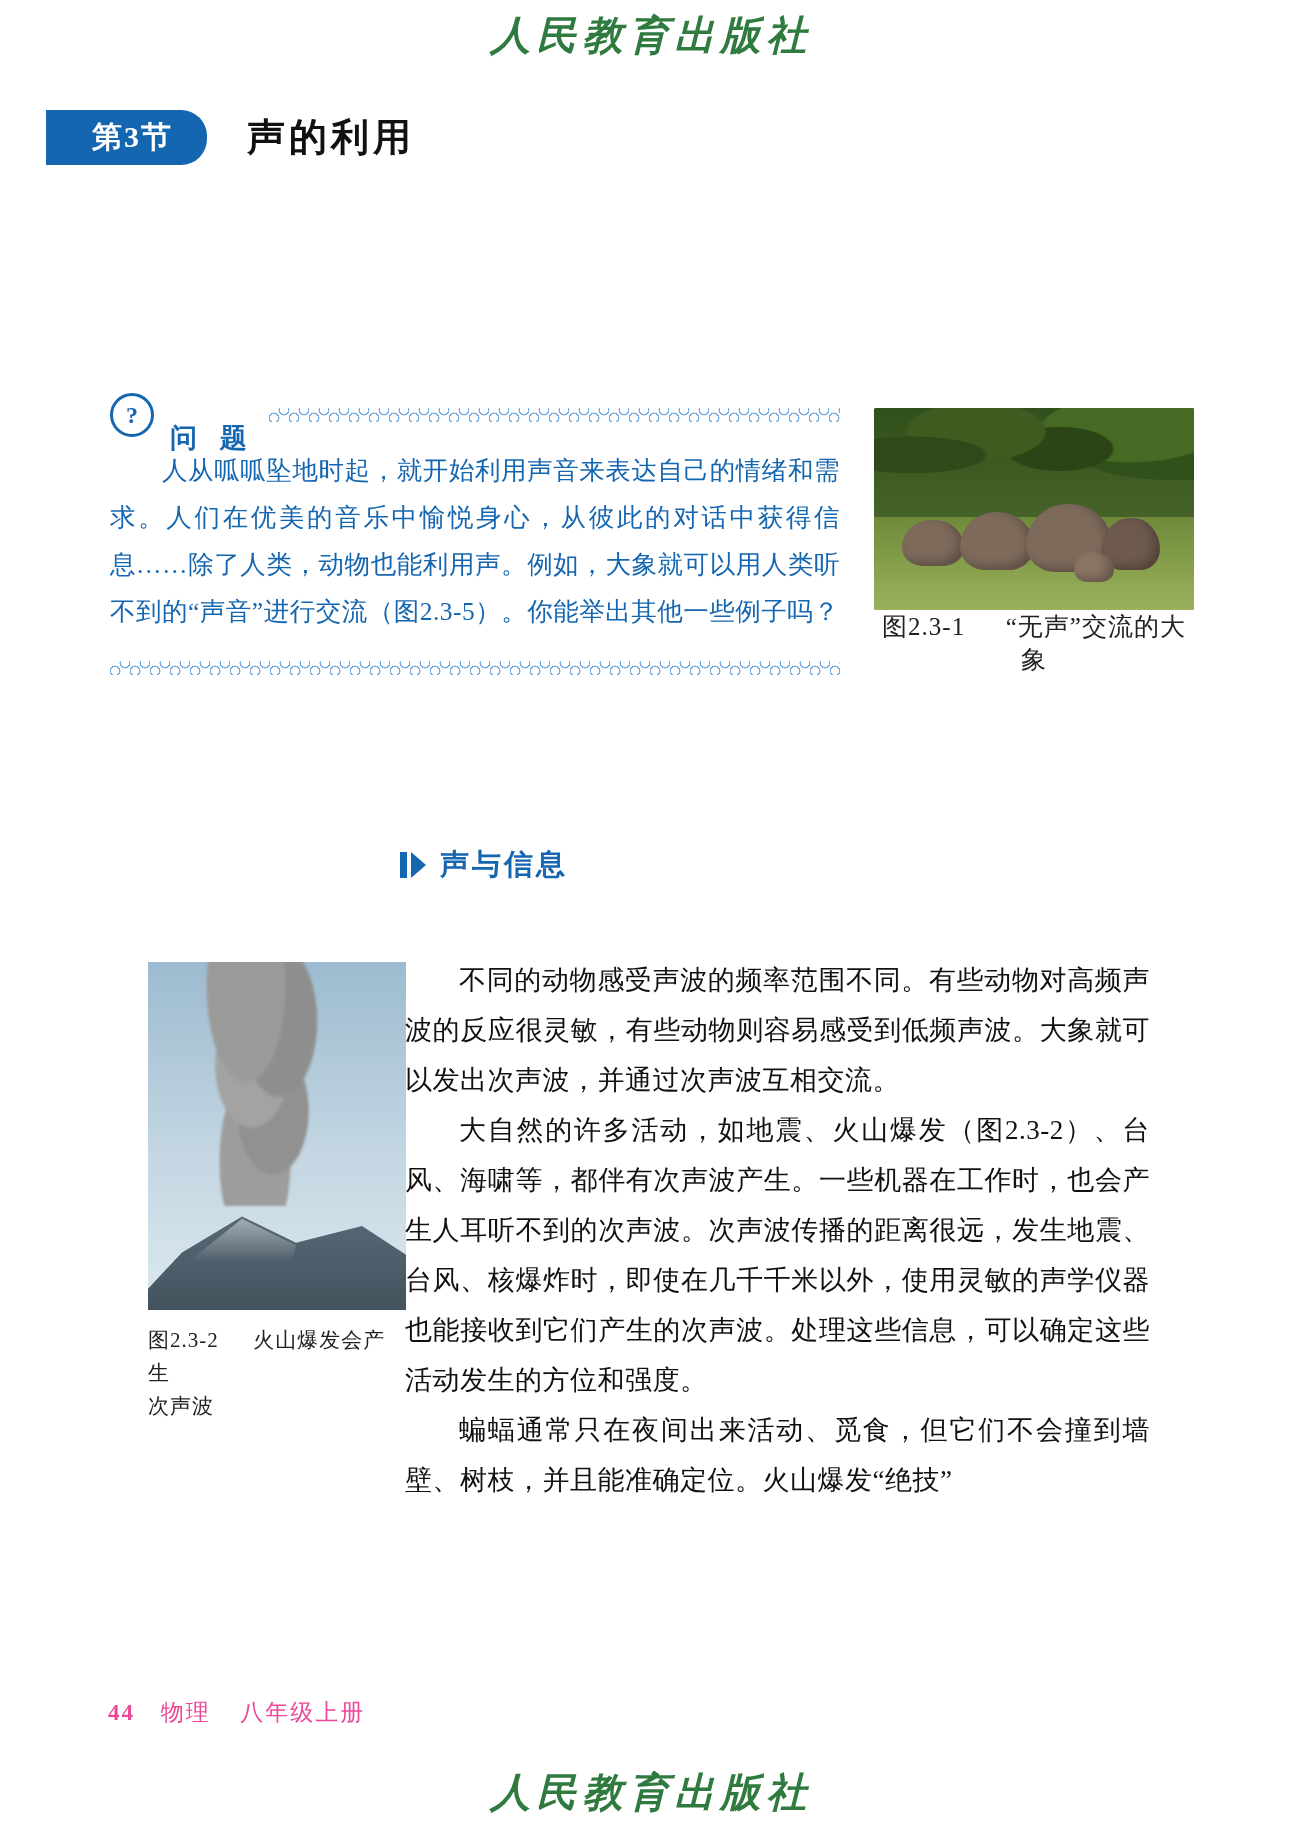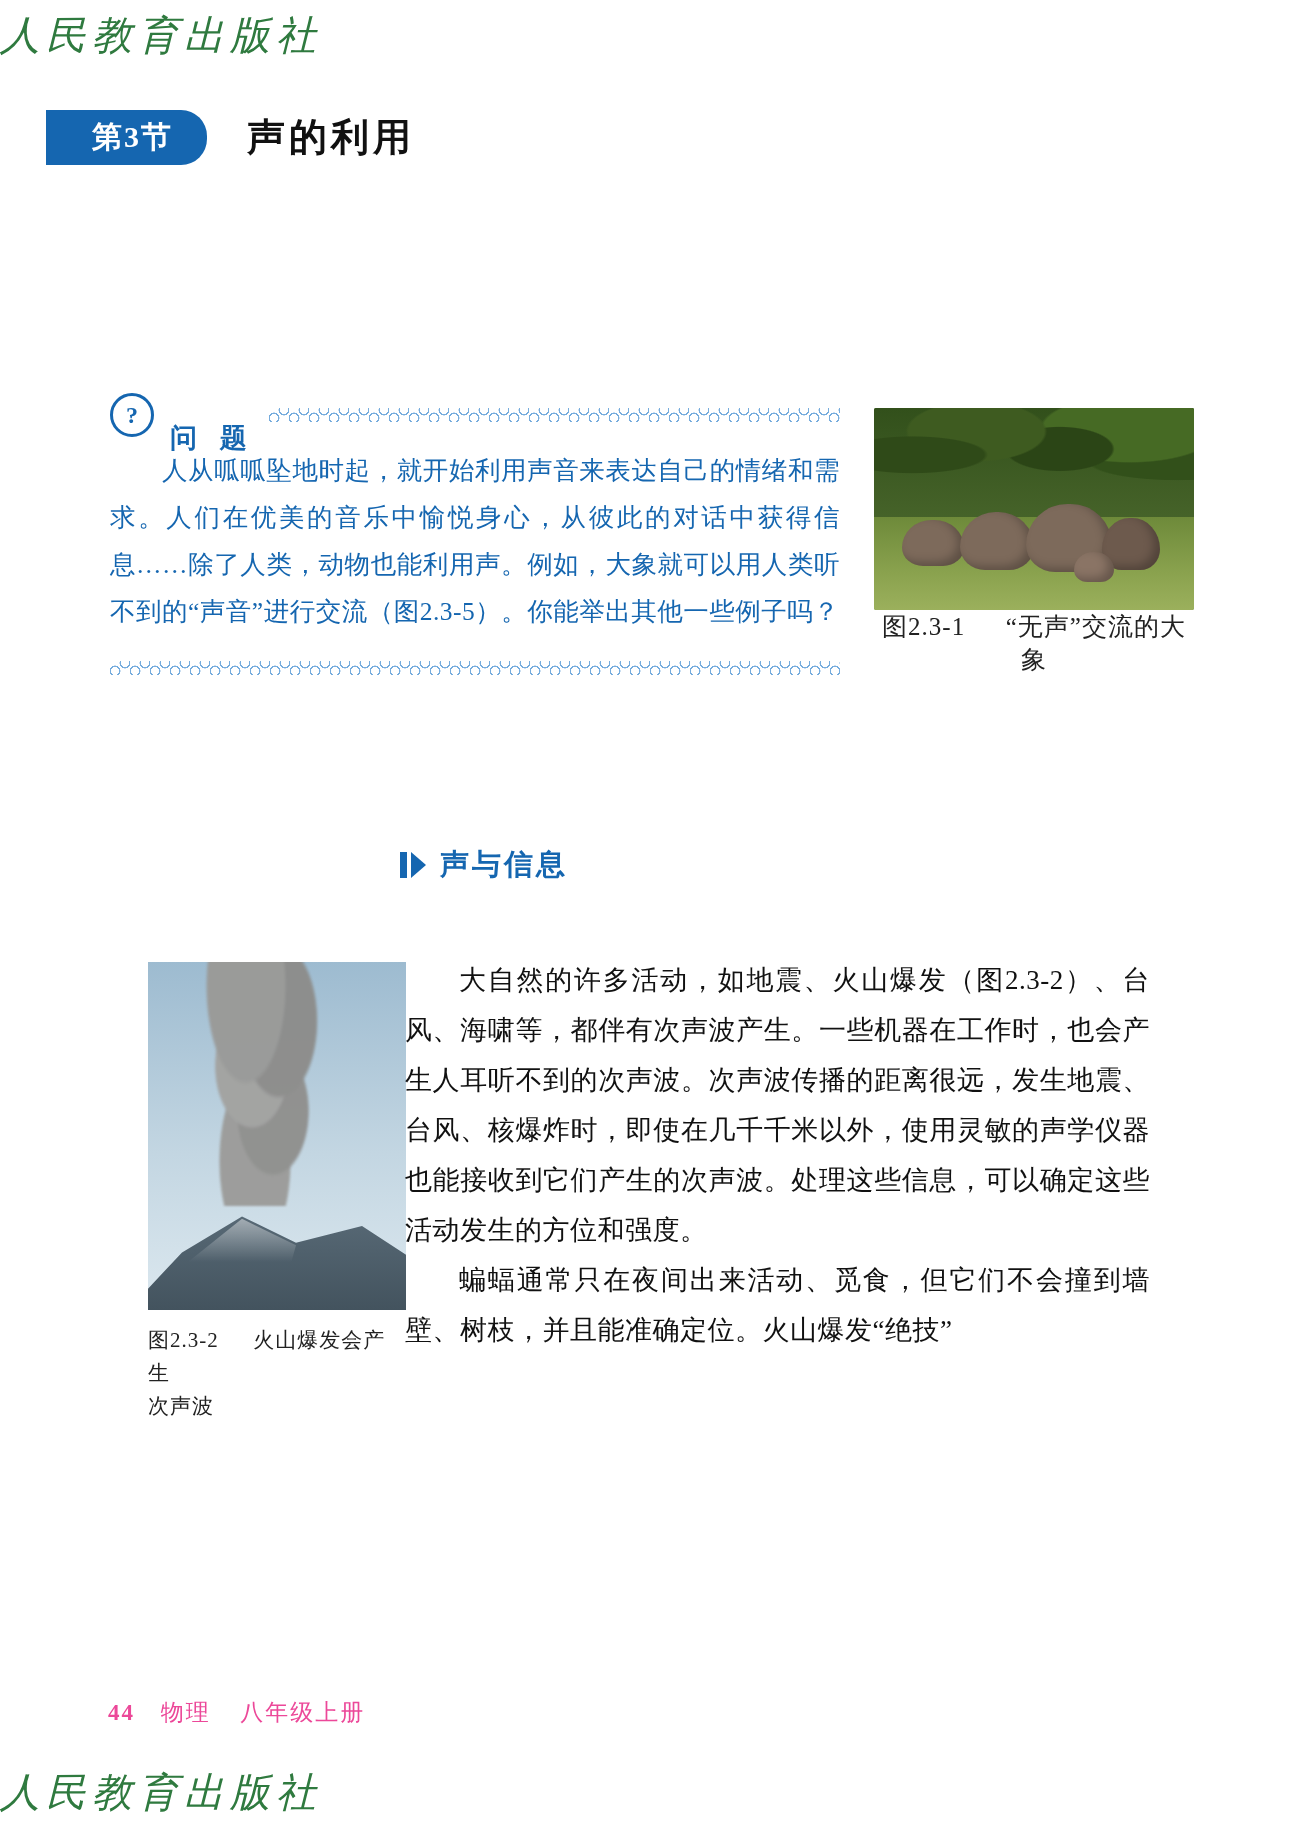--- a/index.html
+++ b/index.html
@@ -13,23 +13,24 @@
     font-family: "Liberation Serif", "DejaVu Serif", serif;
     position: relative;
     overflow: hidden;
   }
 
   
   .publisher-logo {
     position: absolute;
     left: 0;
     width: 100%;
+    text-align: center;
     color: #2f7a3f;
     font-family: "DejaVu Serif", serif;
-    font-weight: normal;
+    font-weight: bold;
     font-style: italic;
     letter-spacing: 6px;
     user-select: none;
   }
   .publisher-logo.top {
     top: 8px;
     font-size: 40px;
   }
   .publisher-logo.bottom {
     bottom: 22px;
@@ -349,20 +350,21 @@
   </div>
   <div class="fig2-caption">
     <span>图2.3-2</span>
     <span class="cap-gap"></span>
     <span>火山爆发会产生</span><br>
     <span>次声波</span>
   </div>
 </div>
 
 <div class="body-col">
+  <p>不同的动物感受声波的频率范围不同。有些动物对高频声波的反应很灵敏，有些动物则容易感受到低频声波。大象就可以发出次声波，并通过次声波互相交流。</p>
   <p>大自然的许多活动，如地震、火山爆发（图2.3-2）、台风、海啸等，都伴有次声波产生。一些机器在工作时，也会产生人耳听不到的次声波。次声波传播的距离很远，发生地震、台风、核爆炸时，即使在几千千米以外，使用灵敏的声学仪器也能接收到它们产生的次声波。处理这些信息，可以确定这些活动发生的方位和强度。</p>
   <p>蝙蝠通常只在夜间出来活动、觅食，但它们不会撞到墙壁、树枝，并且能准确定位。火山爆发“绝技”</p>
 </div>
 
 <div class="page-footer">
   <span class="pg-num">44</span>
   <span>物理</span>
   <span class="pg-gap"></span>
   <span>八年级上册</span>
 </div>

